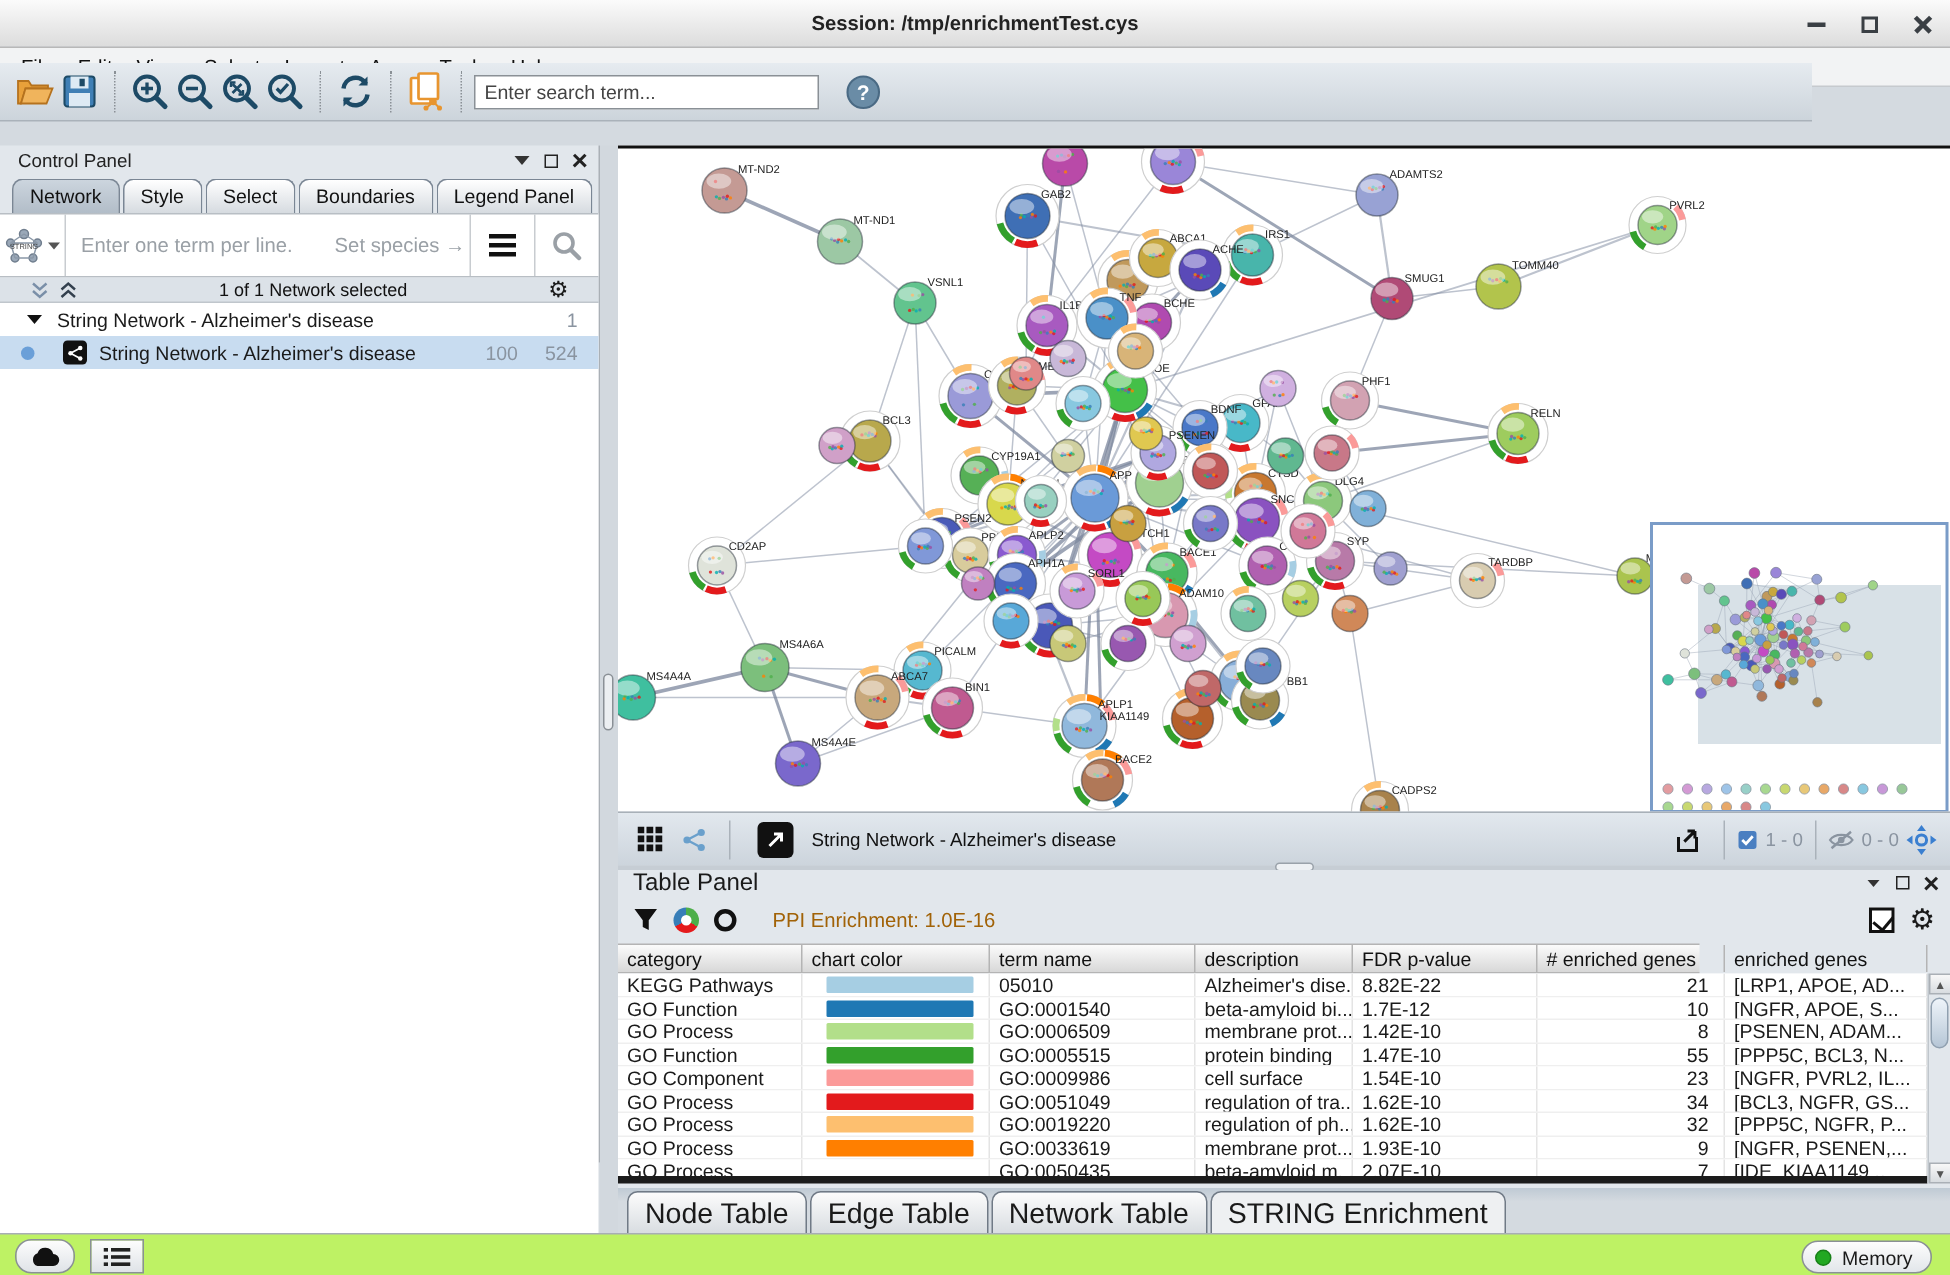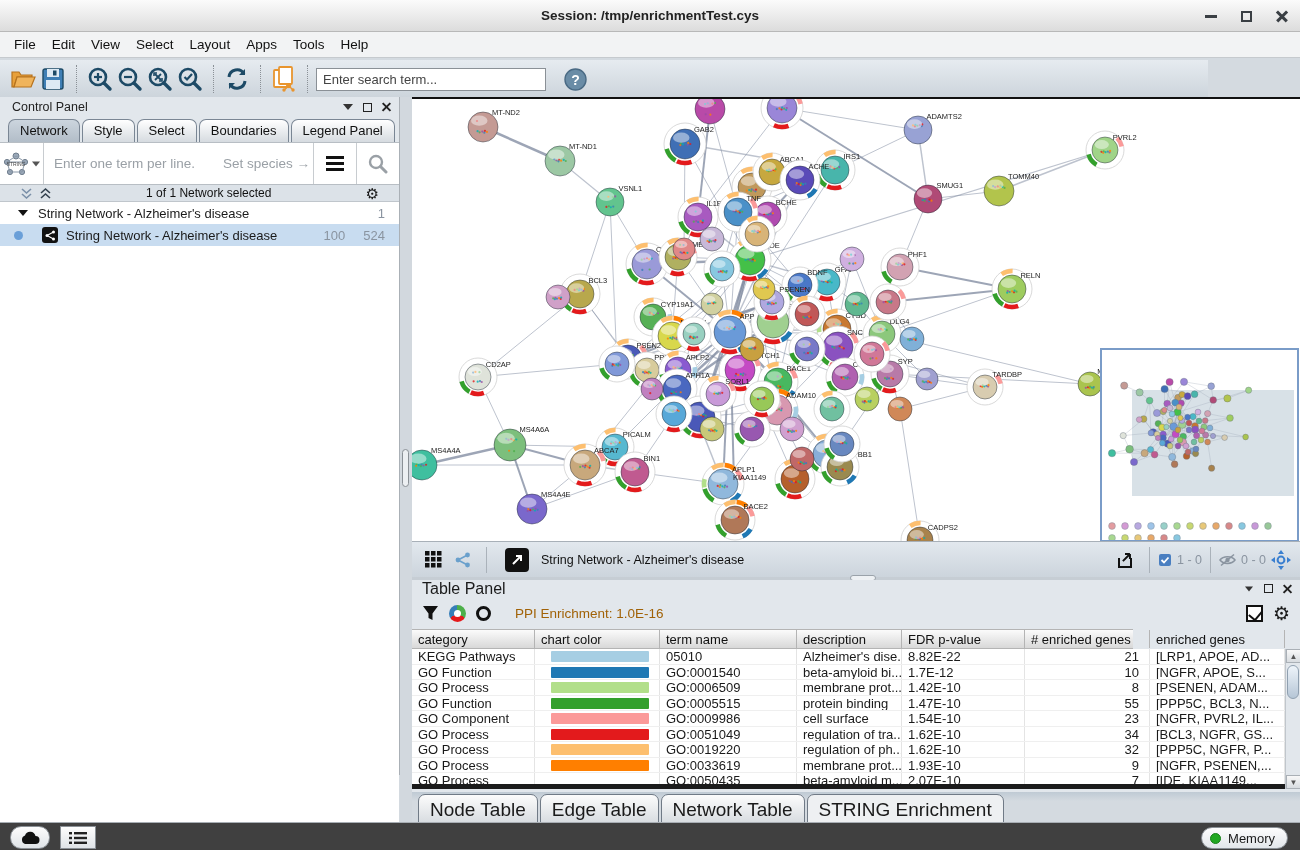--- a/index.html
+++ b/index.html
@@ -19,21 +19,21 @@
 .xicon::before { transform:rotate(45deg);} .xicon::after{ transform:rotate(-45deg);}
 .xicon.small { width:9px; height:9px; }
 .xicon.small::before,.xicon.small::after { width:11px; height:2.2px; top:3.5px; background:#222; }
 
 
 #menubar { position:absolute; left:0; top:32px; width:1300px; height:26px;
   background:#f2f3f4; border-bottom:1px solid #c6cace; display:flex; align-items:center; padding-left:6px; }
 .menu-item { padding:4px 8px; font-size:13.5px; color:#111; cursor:default; }
 
 
-#toolbar { position:absolute; left:0; top:60px; width:1208px; height:39px;
+#toolbar { position:absolute; left:0; top:42px; width:1208px; height:39px;
   background:linear-gradient(#e6ebf0,#ccd4db); border-bottom:1px solid #aab2ba;
   display:flex; align-items:center; }
 .tbtn { width:30px; height:30px; display:flex; align-items:center; justify-content:center; }
 .tsep { width:1px; height:28px; border-left:1px dotted #8a9096; margin:0 8px; }
 #search-input { width:230px; height:23px; border:1px solid #8a9096; background:#fff; padding:0 6px; font-size:13px; font-family:inherit; color:#333; }
 #search-input::placeholder { color:#444; }
 #help-btn { margin-left:14px; }
 
 
 #control-panel { position:absolute; left:0; top:97px; width:400px; height:678px; background:#e2e7ec; border-right:1px solid #aab0b6; }
@@ -113,21 +113,21 @@
 #vscroll { position:absolute; right:0; top:69px; width:15px; height:140px; background:#e2e7ec; border-left:1px solid #c0c6cc; }
 .sbtn { position:absolute; left:0; width:15px; height:14px; background:linear-gradient(#f8f8f8,#d8dce0); border:1px solid #aab0b6; font-size:8px; color:#555; text-align:center; line-height:13px; }
 #vthumb { position:absolute; left:1px; top:16px; width:12px; height:34px; border-radius:7px; background:linear-gradient(#eef4fa,#b6c6d6); border:1px solid #90a0b0; }
 
 
 #table-tabs { position:absolute; left:0; top:695px; width:888px; height:30px; background:linear-gradient(#bfcad4,#d4dae0 30%); display:flex; align-items:flex-start; padding:2px 0 0 6px; gap:2px; }
 .tt-tab { font-size:19px; padding:4px 11px 6px; border:1px solid #707a86; border-radius:7px 7px 0 0; background:linear-gradient(#fcfcfc,#d2d7dc); }
 .tt-tab.active { background:#eef0f2; border-width:1.5px; font-weight:normal; }
 
 
-#statusbar { position:absolute; left:0; top:822px; width:1300px; height:28px; background:#404040; border-top:1px solid #a8aeb4; }
+#statusbar { position:absolute; left:0; top:822px; width:1300px; height:28px; background:#bef264; border-top:1px solid #a8aeb4; }
 #cloud-btn { position:absolute; left:10px; top:3px; width:40px; height:23px; border:1px solid #8a9096; border-radius:11px; background:linear-gradient(#fdfdfd,#dfe3e7); display:flex; align-items:center; justify-content:center; }
 #list-btn { position:absolute; left:60px; top:3px; width:36px; height:23px; border:1px solid #8a9096; background:linear-gradient(#fdfdfd,#dfe3e7); display:flex; align-items:center; justify-content:center; }
 #memory-btn { position:absolute; right:12px; top:4px; height:22px; padding:0 12px 0 8px; border:1px solid #8a9096; border-radius:11px; background:linear-gradient(#fdfdfd,#e2e6ea); display:flex; align-items:center; gap:7px; font-size:13px; }
 #memory-btn .dot { width:11px; height:11px; border-radius:50%; background:#22a822; border:1px solid #188018; }
 </style>
 </head>
 <body>
 
 <div id="titlebar">
   <span class="title">Session: /tmp/enrichmentTest.cys</span>

